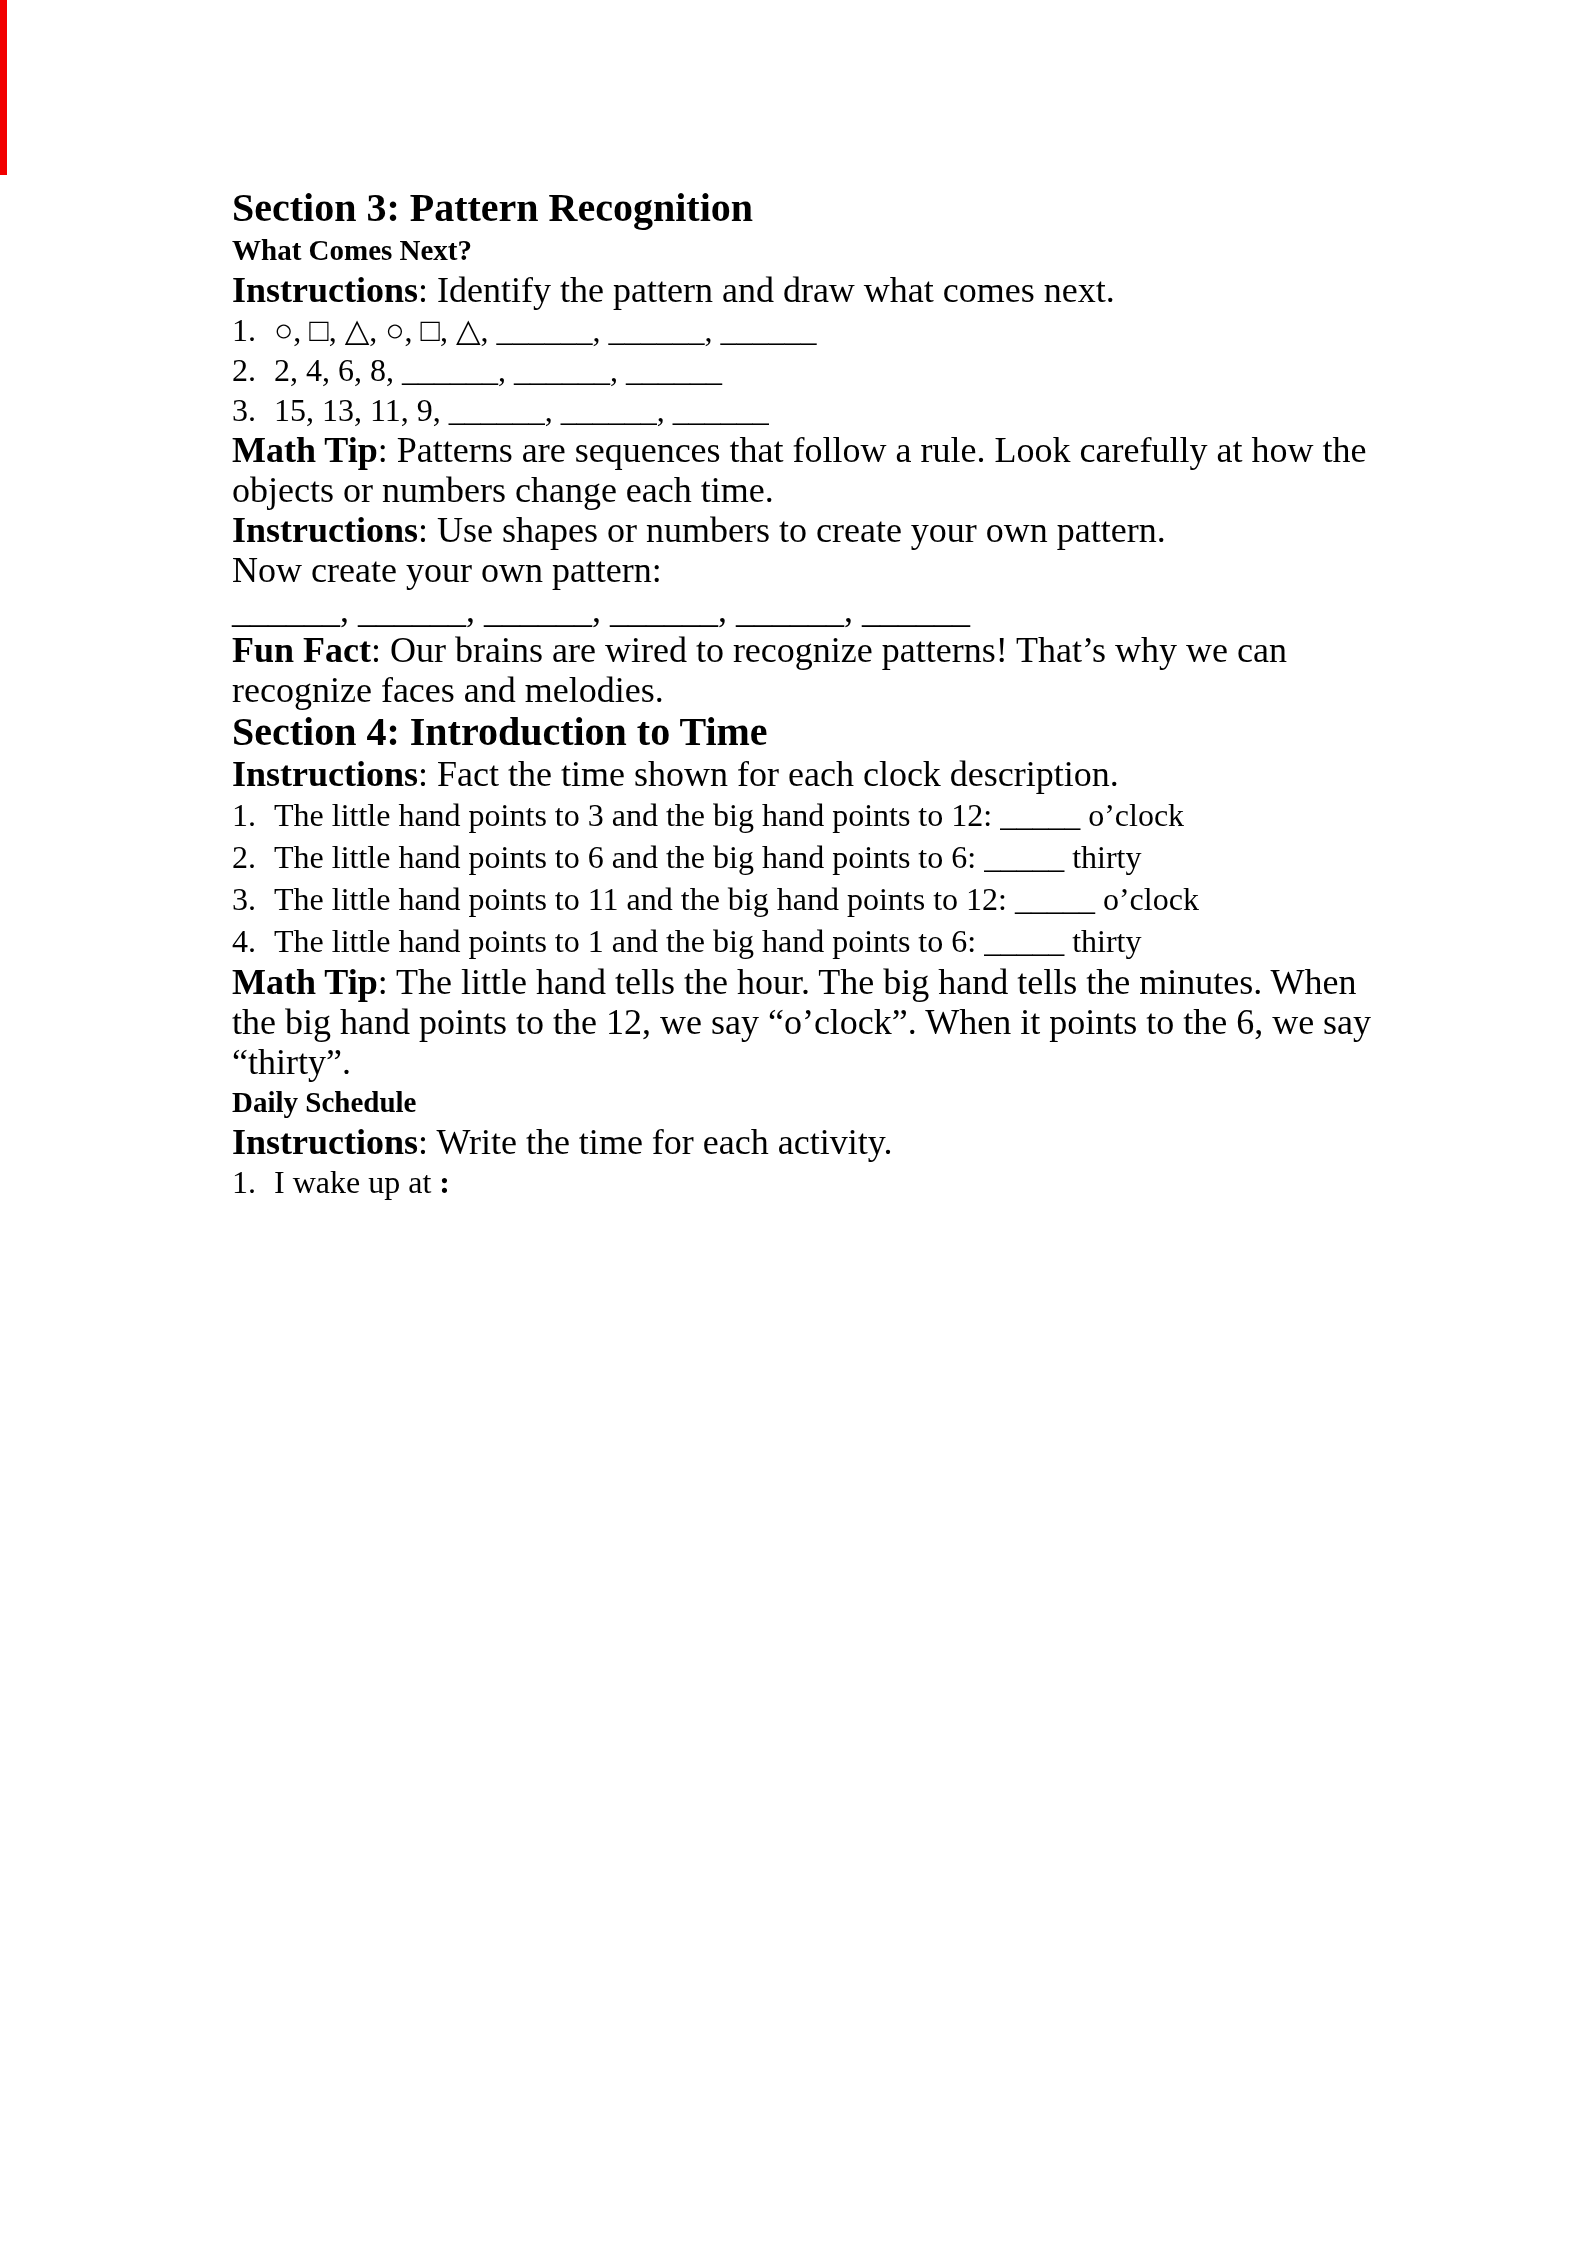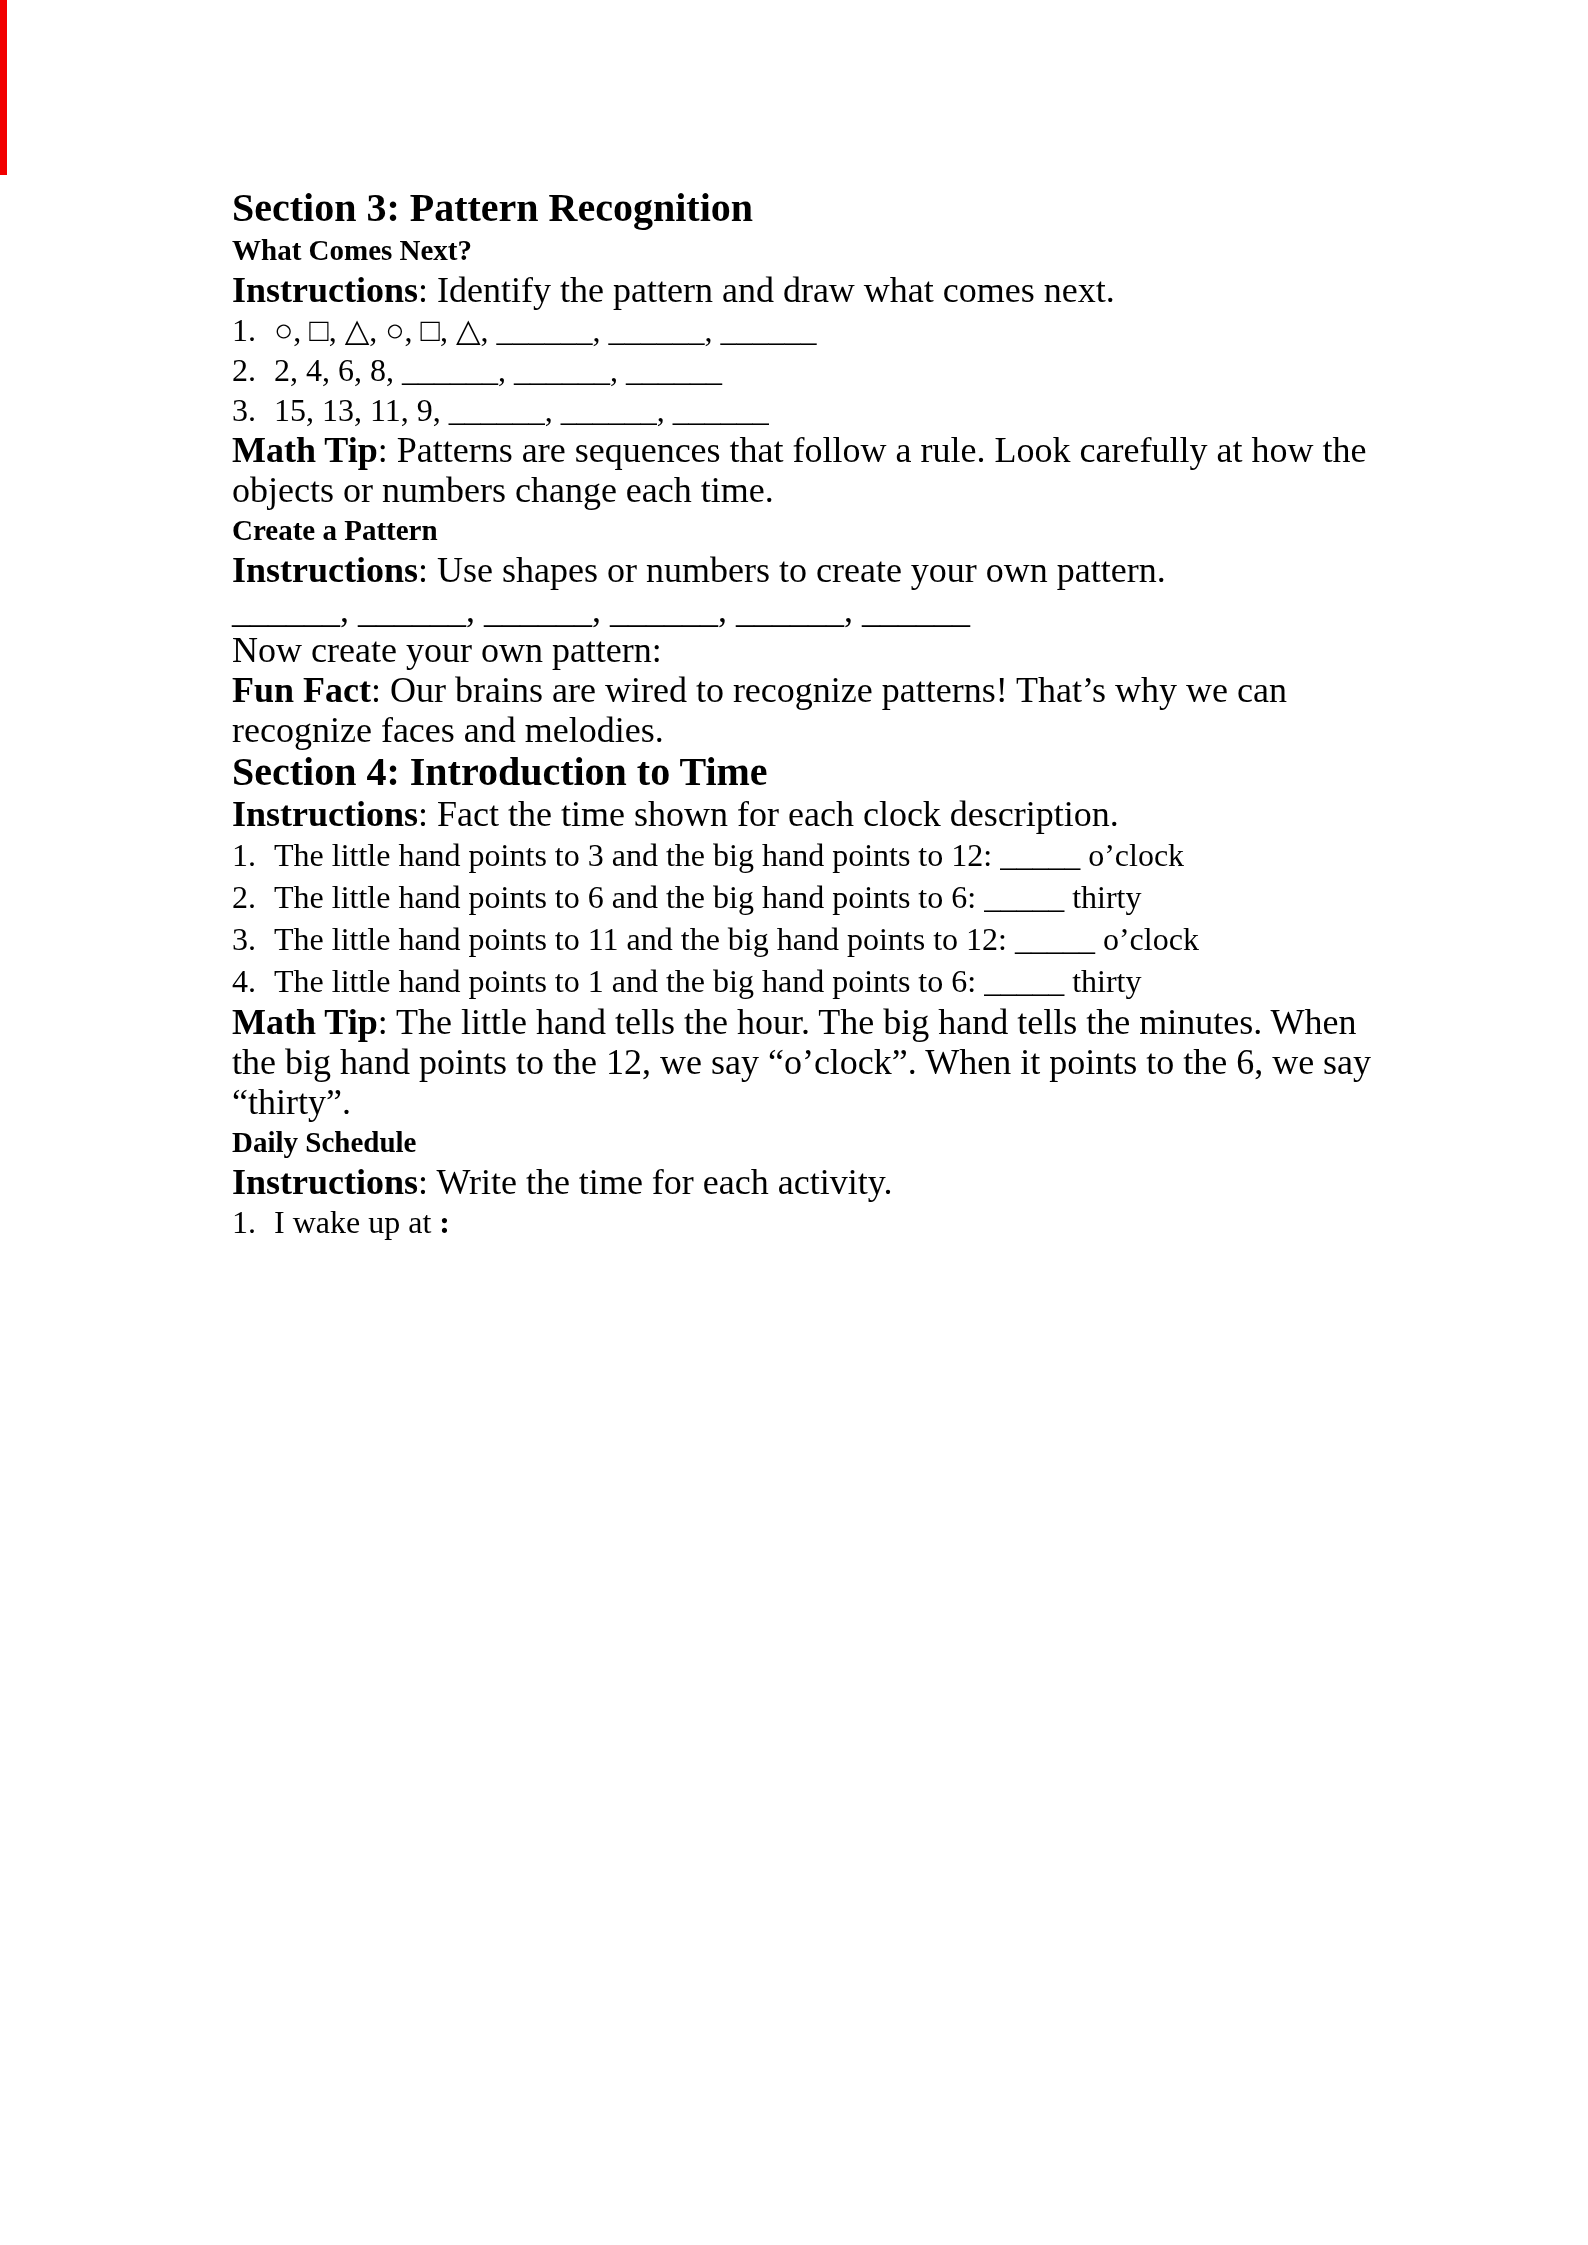--- a/index.html
+++ b/index.html
@@ -92,28 +92,27 @@
         <span class="txt">2, 4, 6, 8, ______, ______, ______</span>
       </li>
       <li>
         <span class="num">3.</span>
         <span class="txt">15, 13, 11, 9, ______, ______, ______</span>
       </li>
     </ol>
 
     <p class="para mt-tip1"><b class="lbl">Math Tip</b><span>: Patterns are sequences that follow a rule. Look carefully at how the objects or numbers change each time.</span></p>
 
-    <h2 class="sub mt-cap">Create a Pattern</h2>
 
     <p class="para mt-ins2"><b class="lbl">Instructions</b><span>: Use shapes or numbers to create your own pattern.</span></p>
 
 
+    <p class="para mt-now">Now create your own pattern:</p>
+
     <p class="para mt-blank">______, ______, ______, ______, ______, ______</p>
-
-    <p class="para mt-now">Now create your own pattern:</p>
 
     <p class="para mt-fun"><b class="lbl">Fun Fact</b><span>: Our brains are wired to recognize patterns! That’s why we can recognize faces and melodies.</span></p>
 
     <h1 class="sec mt-s4">Section 4: Introduction to Time</h1>
 
 
     <p class="para mt-ins3"><b class="lbl">Instructions</b><span>: Fact the time shown for each clock description.</span></p>
 
     <ol class="wlist lh42 mt-list2">
       <li>

